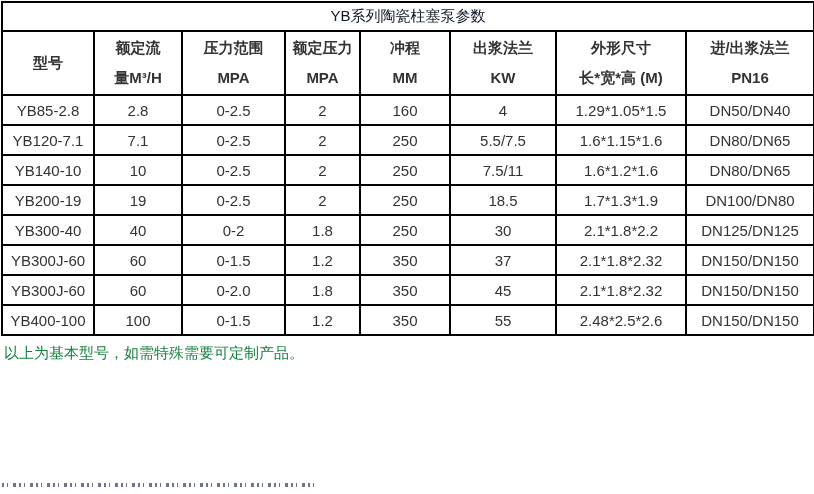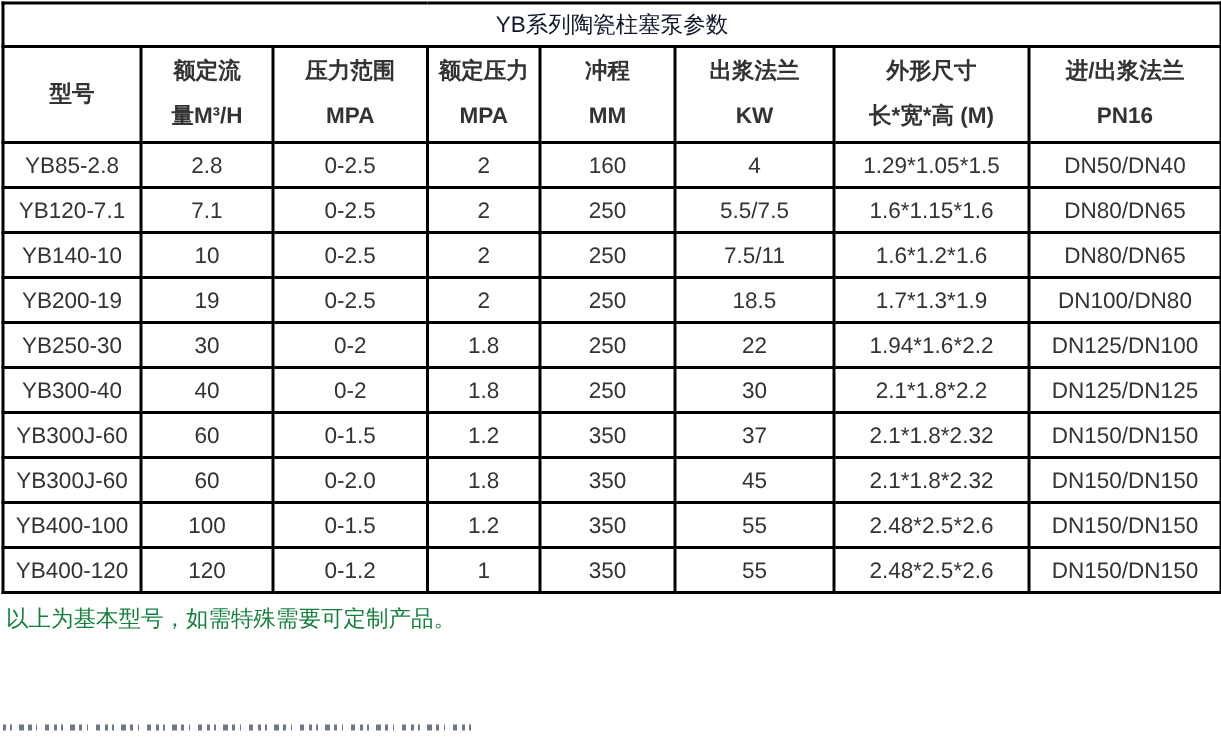--- a/index.html
+++ b/index.html
@@ -148,30 +148,20 @@
         <td>YB200-19</td>
         <td>19</td>
         <td>0-2.5</td>
         <td>2</td>
         <td>250</td>
         <td>18.5</td>
         <td>1.7*1.3*1.9</td>
         <td>DN100/DN80</td>
       </tr>
       <tr>
-        <td>YB250-30</td>
-        <td>30</td>
-        <td>0-2</td>
-        <td>1.8</td>
-        <td>250</td>
-        <td>22</td>
-        <td>1.94*1.6*2.2</td>
-        <td>DN125/DN100</td>
-      </tr>
-      <tr>
         <td>YB300-40</td>
         <td>40</td>
         <td>0-2</td>
         <td>1.8</td>
         <td>250</td>
         <td>30</td>
         <td>2.1*1.8*2.2</td>
         <td>DN125/DN125</td>
       </tr>
       <tr>
@@ -197,28 +187,18 @@
       <tr>
         <td>YB400-100</td>
         <td>100</td>
         <td>0-1.5</td>
         <td>1.2</td>
         <td>350</td>
         <td>55</td>
         <td>2.48*2.5*2.6</td>
         <td>DN150/DN150</td>
       </tr>
-      <tr>
-        <td>YB400-120</td>
-        <td>120</td>
-        <td>0-1.2</td>
-        <td>1</td>
-        <td>350</td>
-        <td>55</td>
-        <td>2.48*2.5*2.6</td>
-        <td>DN150/DN150</td>
-      </tr>
     </tbody>
 </table>
 
 <div class="footer-note">以上为基本型号，如需特殊需要可定制产品。</div>
 
 <div class="clipped-text-fragment"></div>
 
 </body></html>

